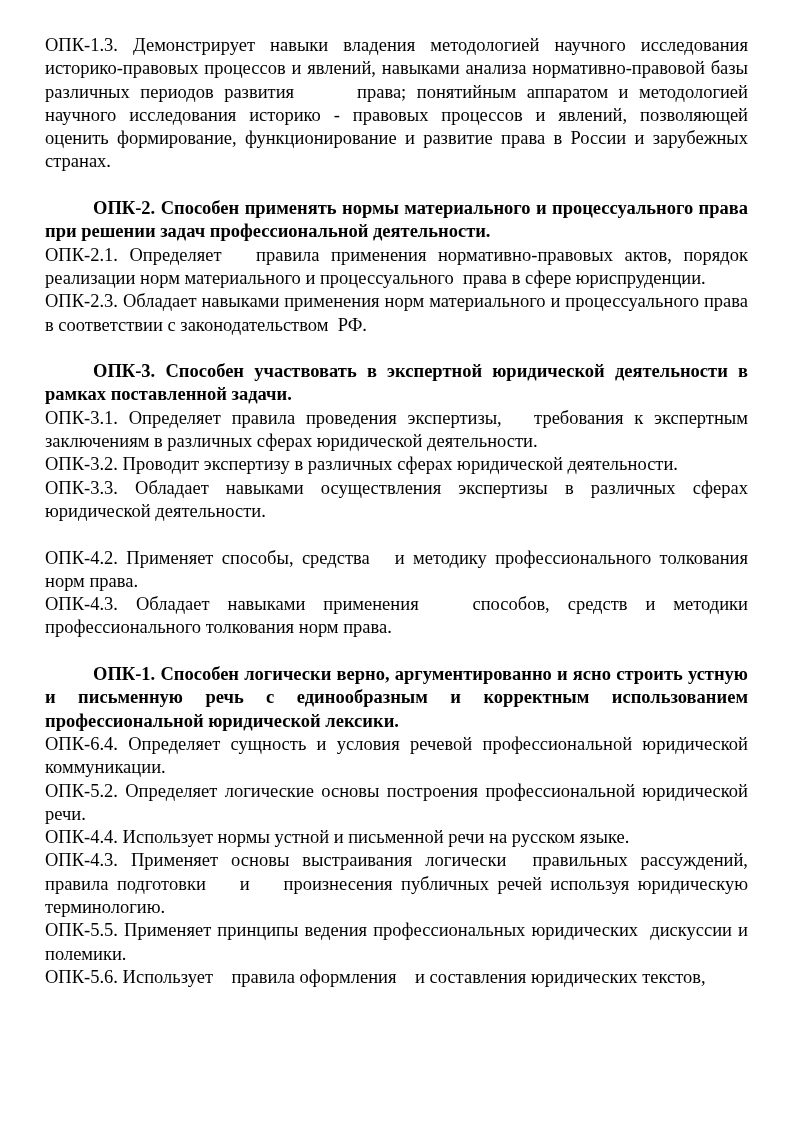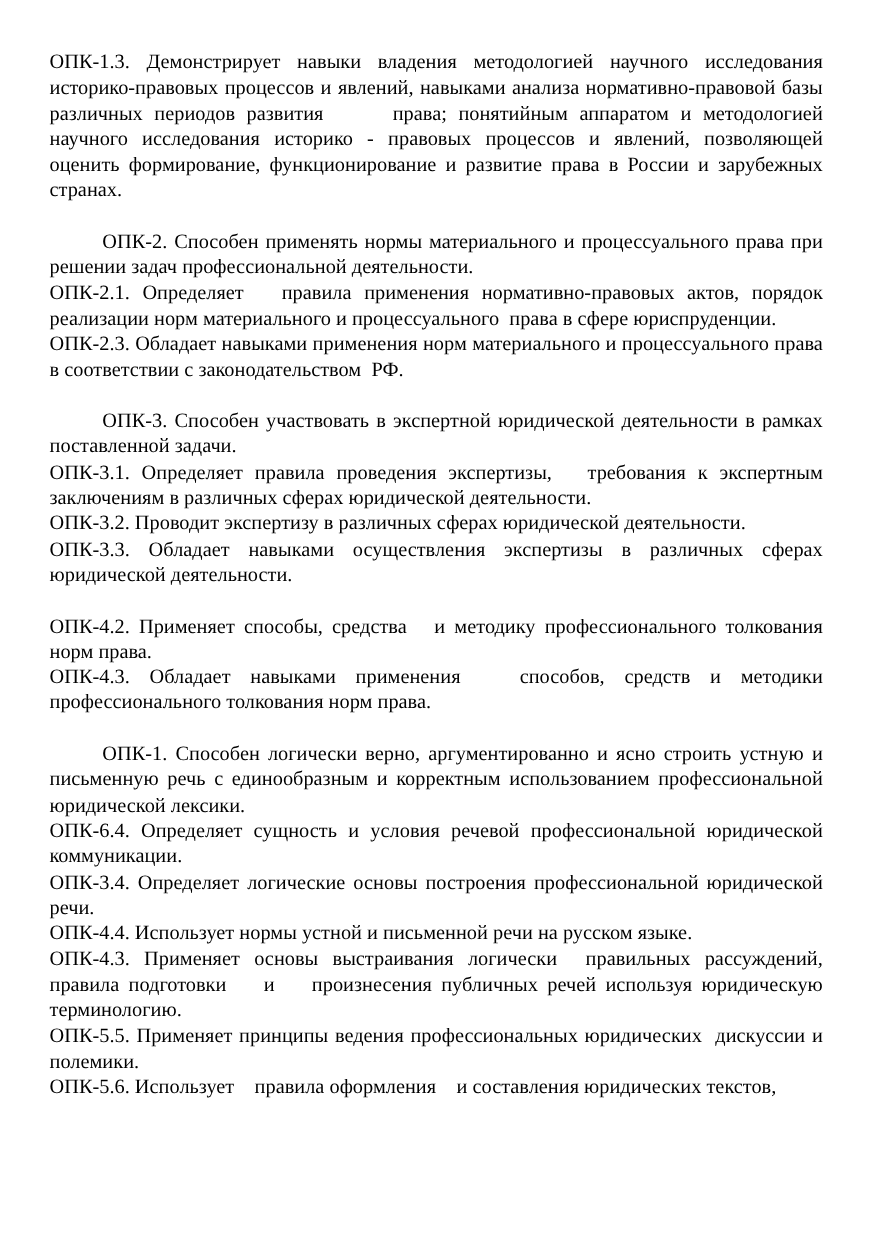--- a/index.html
+++ b/index.html
@@ -7,36 +7,36 @@
     padding: 0;
     background: #ffffff;
   }
   .page {
     position: relative;
     width: 794px;
     height: 1123px;
     margin: 0 auto;
     background: #ffffff;
     box-sizing: border-box;
-    padding: 46px 46px 0 45px;
+    padding: 34px 46px 0 45px;
     overflow: hidden;
   }
   .doc {
     font-family: "Liberation Serif", "DejaVu Serif", serif;
     font-size: 18.5px;
     line-height: 23.3px;
     color: #000000;
     text-align: justify;
   }
   .doc p {
     margin: 0;
     white-space: pre-wrap;
   }
   .doc p.heading {
-    font-weight: normal;
+    font-weight: bold;
     text-indent: 48px;
   }
   .doc section + section {
     margin-top: 23.3px;
   }
 </style>
 </head>
 <body>
 
 <div class="page">
@@ -55,20 +55,20 @@
         <p class="para">ОПК-3.2. Проводит экспертизу в различных сферах юридической деятельности.</p>
         <p class="para">ОПК-3.3. Обладает навыками осуществления экспертизы в различных сферах юридической деятельности.</p>
       </section>
       <section class="section">
         <p class="para">ОПК-4.2. Применяет способы, средства   и методику профессионального толкования норм права.</p>
         <p class="para">ОПК-4.3. Обладает навыками применения   способов, средств и методики профессионального толкования норм права.</p>
       </section>
       <section class="section">
         <p class="heading">ОПК-1. Способен логически верно, аргументированно и ясно строить устную и письменную речь с единообразным и корректным использованием профессиональной юридической лексики.</p>
         <p class="para">ОПК-6.4. Определяет сущность и условия речевой профессиональной юридической коммуникации.</p>
-        <p class="para">ОПК-3.4. Определяет логические основы построения профессиональной юридической речи.</p>
+        <p class="para">ОПК-5.2. Определяет логические основы построения профессиональной юридической речи.</p>
         <p class="para">ОПК-4.4. Использует нормы устной и письменной речи на русском языке.</p>
         <p class="para">ОПК-4.3. Применяет основы выстраивания логически  правильных рассуждений, правила подготовки    и    произнесения публичных речей используя юридическую терминологию.</p>
         <p class="para">ОПК-5.5. Применяет принципы ведения профессиональных юридических  дискуссии и полемики.</p>
         <p class="para">ОПК-5.6. Использует    правила оформления    и составления юридических текстов,</p>
       </section>
     </div>
 </div>
 
 </body></html>

